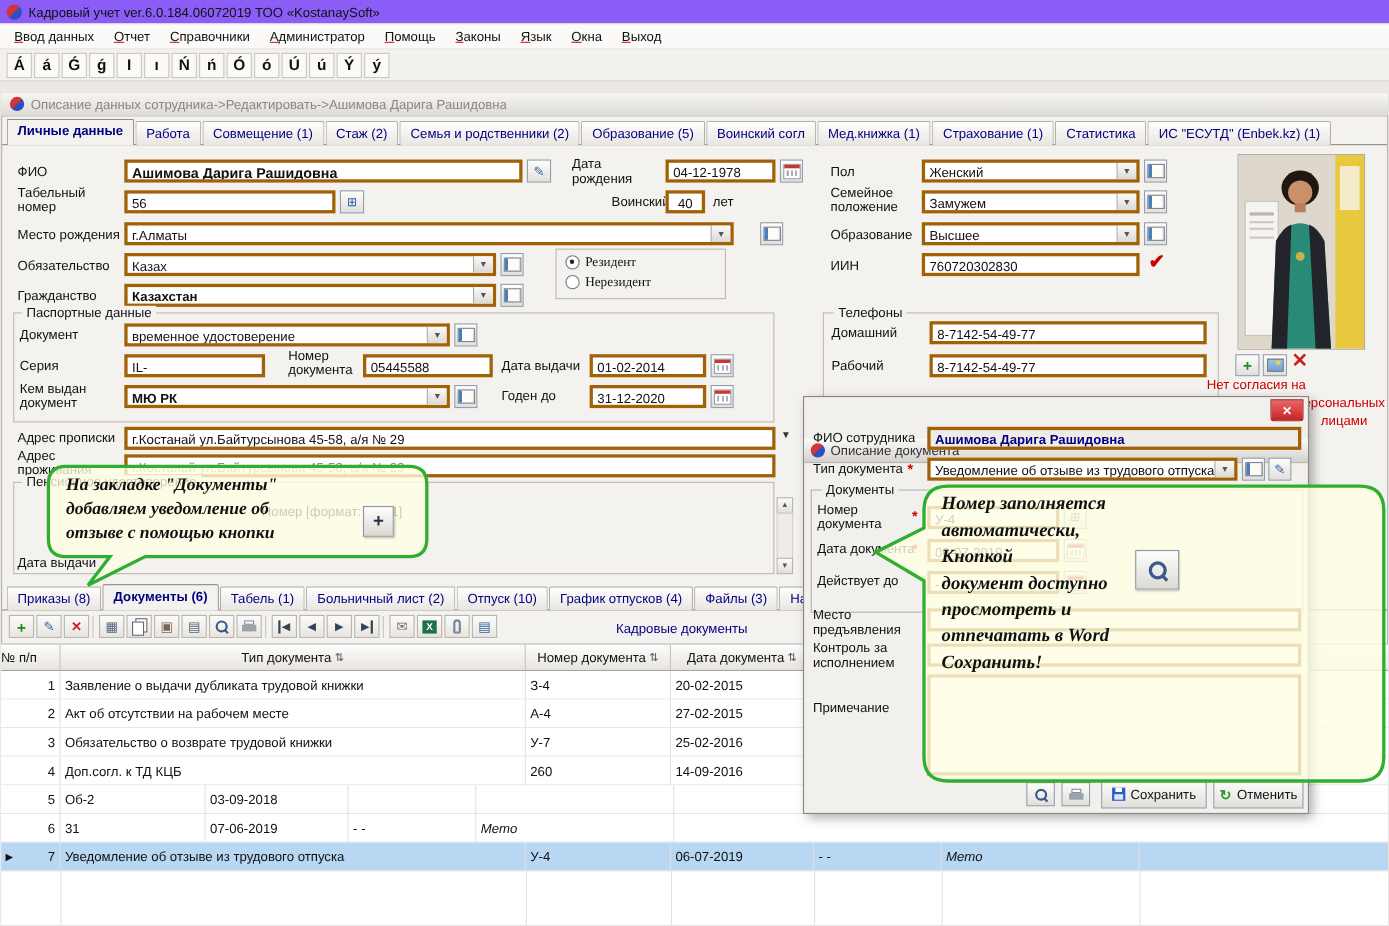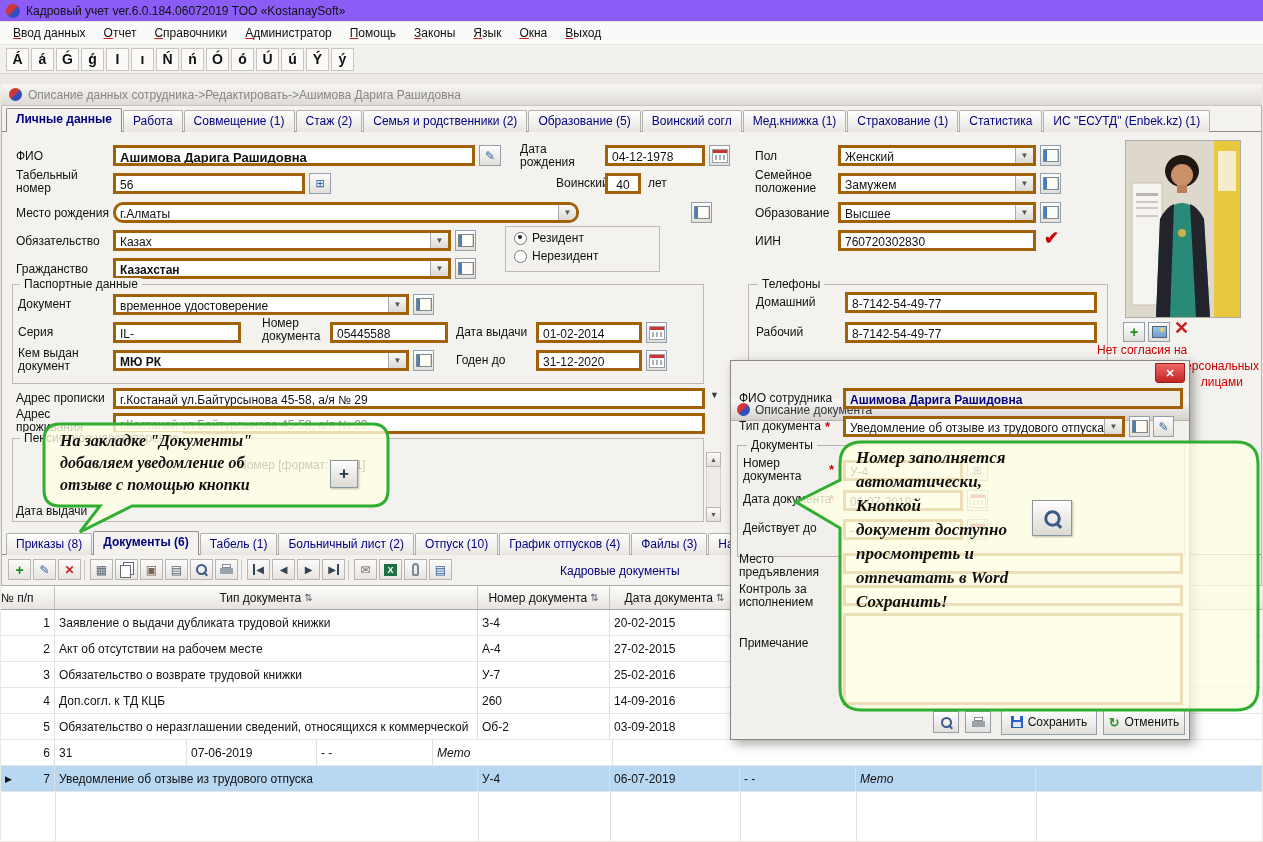--- a/index.html
+++ b/index.html
@@ -39,21 +39,21 @@
     border-left:1px solid #a7a9ad;color:#555;font-size:8px;display:flex;align-items:center;justify-content:center;}
   .btn{position:absolute;box-sizing:border-box;border:1px solid #93a0ac;background:linear-gradient(#fdfdfd,#e2dfda);
     display:flex;align-items:center;justify-content:center;font-size:11px;cursor:default;}
   .gbox{position:absolute;border:1px solid #bdb9b4;box-sizing:border-box;}
   .gcap{position:absolute;font-size:12px;background:#f4f2ee;padding:0 4px;line-height:12px;}
   .bold{font-weight:bold;}
   .navy{color:#000080;}
   .req{color:#c00;font-weight:bold;position:absolute;font-size:13px;}
   .radio{width:11px;height:11px;border:1px solid #777;border-radius:50%;background:#fff;position:relative;display:inline-block;flex:0 0 auto;}
   .radio.on::after{content:"";position:absolute;left:2.5px;top:2.5px;width:4px;height:4px;border-radius:50%;background:#222;}
-  .rrow{position:absolute;display:flex;align-items:center;gap:5px;font-size:12px;}
+  .rrow{position:absolute;display:flex;align-items:center;gap:5px;font-size:12px;font-family:Liberation Serif, serif;}
   
   .ic-book{width:14px;height:11px;background:linear-gradient(90deg,#4a7ebb 0 3px,#fdfdf5 3px);border:1px solid #7a8894;box-shadow:inset -1px 0 0 #d8d5cf;}
   .ic-cal{width:14px;height:12px;border:1px solid #98a0a8;background:#fff;position:relative;}
   .ic-cal::before{content:"";position:absolute;left:0;right:0;top:0;height:3px;background:#c33;}
   .ic-cal::after{content:"";position:absolute;left:2px;right:2px;top:5px;height:5px;
     background:repeating-linear-gradient(90deg,#a9b0b8 0 2px,transparent 2px 4px);}
   .ic-lens{width:13px;height:13px;position:relative;}
   .ic-lens::before{content:"";position:absolute;left:1px;top:1px;width:7px;height:7px;border:2px solid #3a5a8c;border-radius:50%;}
   .ic-lens::after{content:"";position:absolute;right:0;bottom:1px;width:5px;height:2px;background:#3a5a8c;transform:rotate(45deg);}
   .ic-print{width:13px;height:11px;position:relative;}
@@ -216,21 +216,21 @@
   <div class="inp" style="left:605px;top:173px;width:36px;text-align:center;">40</div>
   <div class="lbl" style="left:648px;top:177px;">лет</div>
   <div class="lbl" style="left:755px;top:169px;">Семейное
 положение</div>
   <div class="inp sel" style="left:838px;top:173px;width:198px;"><span>Замужем</span><span class="dd">▼</span></div>
   <div class="btn" style="left:1040px;top:173px;width:21px;height:21px;">
       <span class="ic-book"></span>
     </div>
 
   <div class="lbl" style="left:16px;top:207px;">Место рождения</div>
-  <div class="inp sel" style="left:113px;top:202px;width:466px;border-radius:10px;"><span>г.Алматы</span><span class="dd">▼</span></div>
+  <div class="inp sel" style="left:113px;top:202px;width:554px;"><span>г.Алматы</span><span class="dd">▼</span></div>
   <div class="btn" style="left:691px;top:202px;width:21px;height:21px;">
       <span class="ic-book"></span>
     </div>
   <div class="lbl" style="left:755px;top:207px;">Образование</div>
   <div class="inp sel" style="left:838px;top:202px;width:198px;"><span>Высшее</span><span class="dd">▼</span></div>
   <div class="btn" style="left:1040px;top:202px;width:21px;height:21px;">
       <span class="ic-book"></span>
     </div>
 
   <div class="lbl" style="left:16px;top:235px;">Обязательство</div>
@@ -481,21 +481,20 @@
         <div class="c c-date">14-09-2016</div>
         <div class="c c-valid"></div>
         <div class="c c-memo"></div>
         <div class="c c-rest"></div>
       </div>
         <div class="trow">
         <div class="c c-num">
             <span class="mark"></span>
             <span>5</span>
           </div>
-        <div class="c c-type">Обязательство о неразглашении сведений, относящихся к коммерческой</div>
         <div class="c c-number">Об-2</div>
         <div class="c c-date">03-09-2018</div>
         <div class="c c-valid"></div>
         <div class="c c-memo"></div>
         <div class="c c-rest"></div>
       </div>
         <div class="trow">
         <div class="c c-num">
             <span class="mark"></span>
             <span>6</span>

